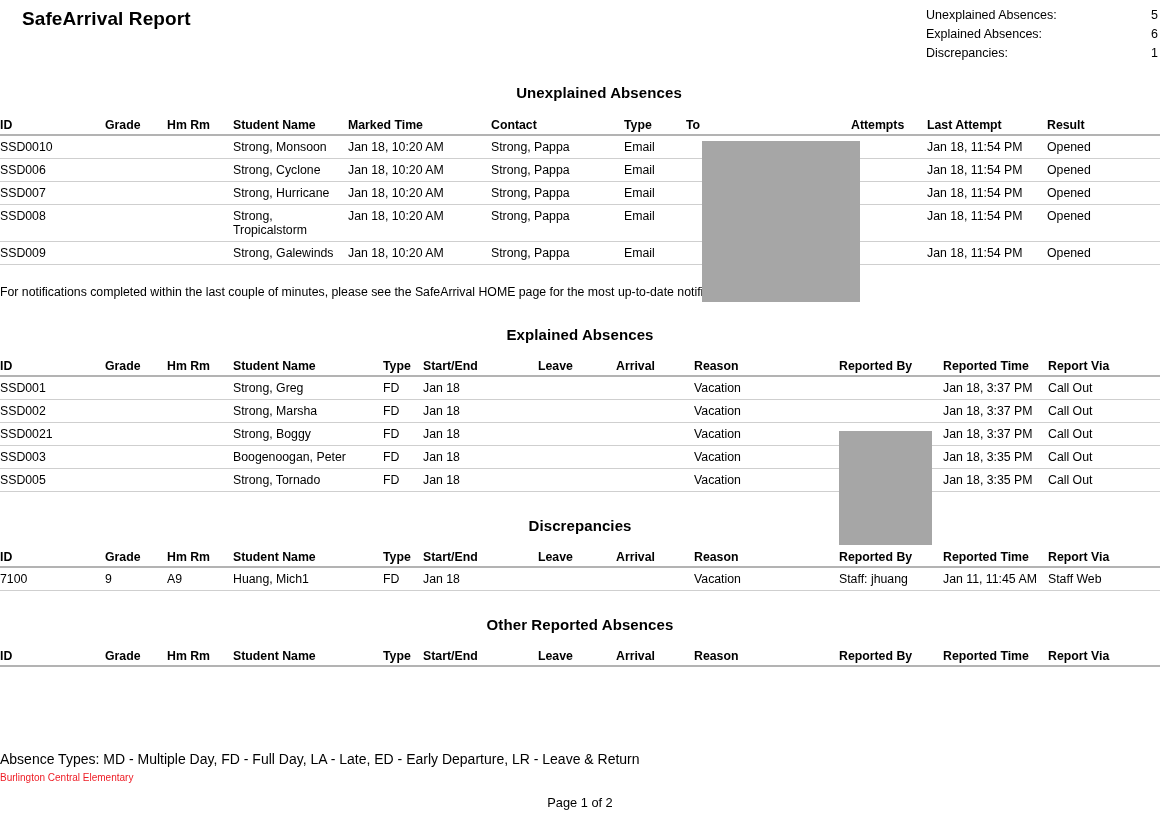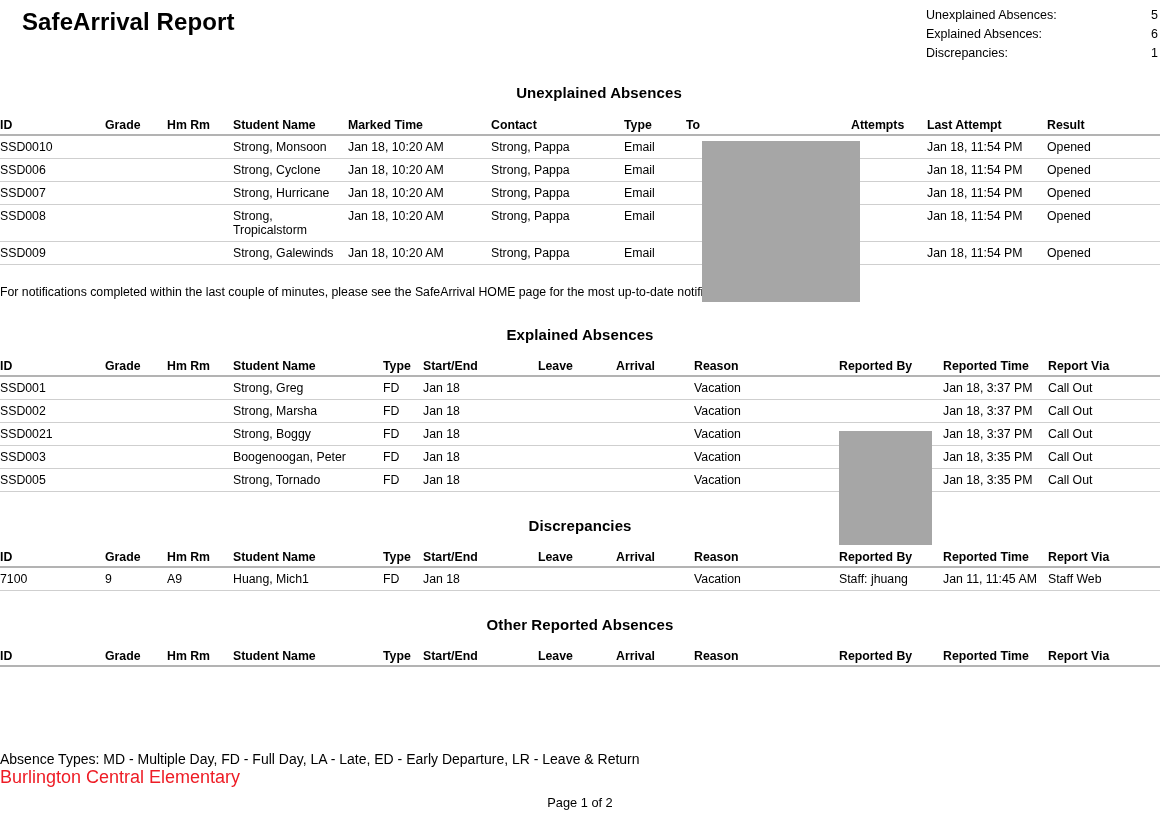--- a/index.html
+++ b/index.html
@@ -24,21 +24,21 @@
 
   
   .report-header {
     position: relative;
     height: 72px;
   }
   .report-title {
     position: absolute;
     left: 22px;
     top: 8px;
-    font-size: 24px;
+    font-size: 19px;
     font-weight: bold;
     letter-spacing: 0.1px;
   }
   .summary {
     position: absolute;
     right: 2px;
     top: 6px;
     width: 232px;
     font-size: 12.5px;
   }
@@ -95,21 +95,21 @@
     background: #a6a6a6;
     z-index: 5;
   }
 
   
   .legend {
     font-size: 14px;
     line-height: 17px;
   }
   .school-name {
-    font-size: 18px;
+    font-size: 10px;
     line-height: 19px;
   }
   .page-footer {
     position: absolute;
     left: 0;
     right: 0;
     bottom: 6px;
     height: 20px;
     text-decoration: underline;
   }

